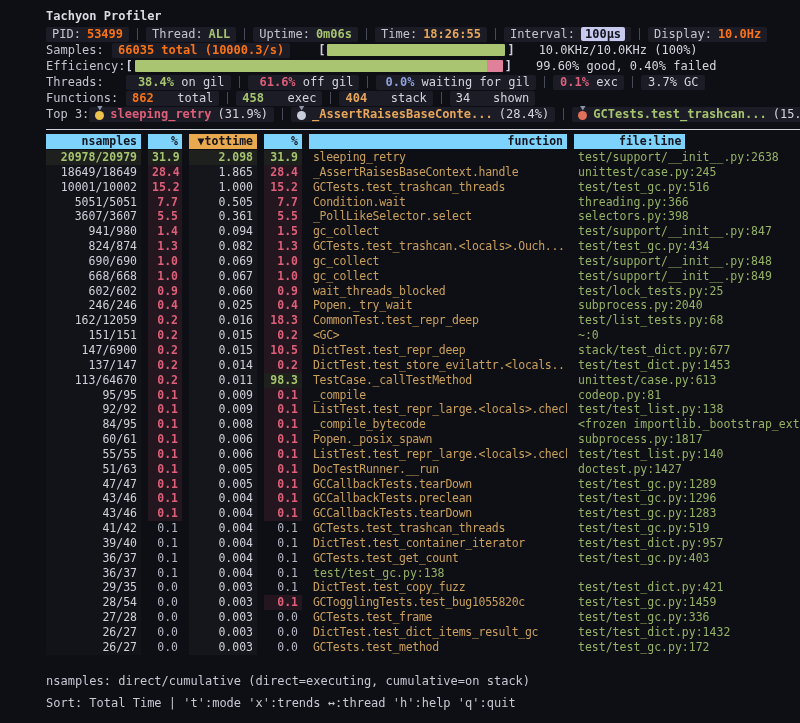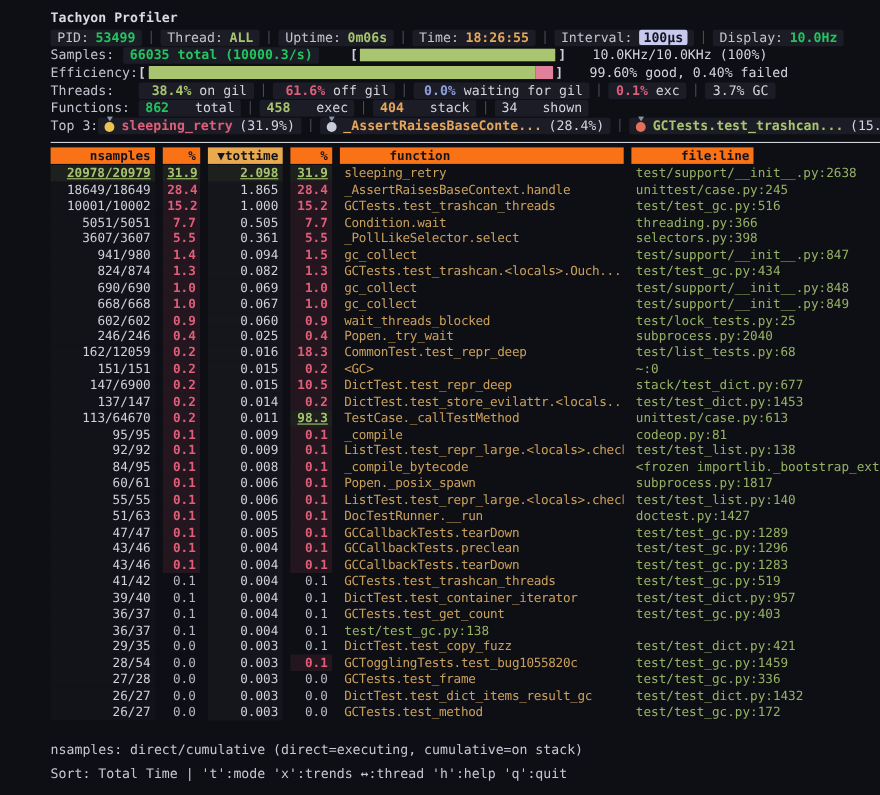--- a/index.html
+++ b/index.html
@@ -11,21 +11,21 @@
     font-size:12px;
   }
   .screen { width:800px; height:723px; padding:8px 10px 10px 10px;margin-left:36px; }
 
   
   .hline { height:16px; display:flex; align-items:center; white-space:pre; }
   .title-line { font-weight:bold; color:#d9dbe2; margin-bottom:2px; }
   .lbl { color:#c2c4ce; }
   .seg { background:#1c1c26; border-radius:2px; padding:0 6px; display:inline-flex; align-items:center; height:15px; }
   .sep { width:1px; height:12px; background:#464a59; margin:0 8px; flex:0 0 auto; }
-  .v-fg   { color:#22c55e; font-weight:bold; }
+  .v-fg   { color:#f97316; font-weight:bold; }
   .v-green{ color:#a7c46f; font-weight:bold; }
   .v-pink { color:#de5f7a; font-weight:bold; }
   .v-amber{ color:#e6a65b; font-weight:bold; }
   .v-blue { color:#8fa0da; font-weight:bold; }
   .v-lavchip { background:#c7c9ef; color:#14141d; font-weight:bold; padding:0 4px; border-radius:2px; }
   .gap6 { display:inline-block; width:6px; }
 
   .bracket { color:#ced1db; font-weight:bold; }
   .bar { height:12px; display:inline-flex; overflow:hidden; border-radius:1px; margin:0 2px; }
   .bar > div { height:100%; }
@@ -41,35 +41,35 @@
                    background:#8a93a8; clip-path:polygon(0 0,100% 0,50% 100%); }
   .medal.gold   { background:#ecc44d; }
   .medal.silver { background:#c7cdda; }
   .medal.bronze { background:#e0705a; }
 
   .rule { height:1px; background:#d0d2da; margin:7px 0 4px 0; }
 
   
   .grid { display:grid; grid-template-columns:95px 34px 68px 38px 258px 1fr; column-gap:7px; }
   .thead { height:15px; margin-bottom:1px; }
-  .th { background:#f97316; color:#14141d; font-weight:bold; font-size:11.5px;
+  .th { background:#7dd3fc; color:#14141d; font-weight:bold; font-size:11.5px;
         height:15px; line-height:15px; padding:0 4px; text-align:right; }
   .th.sorted { background:#e9aa4f; }
-  .th.left { text-align:left;padding-left:45px; }
+  .th.left { text-align:right;padding-left:45px; }
   .th.fit { justify-self:start; min-width:66px; }
 
   .trow { height:14.85px; line-height:15px; }
   .cell { font-size:11.5px; padding:0 4px; white-space:pre; overflow:hidden; }
   .cell.num { text-align:right; color:#cfd2da; }
   .cell.fn  { color:#c9a05c; letter-spacing:-0.3px; }
   .cell.fl  { color:#96b264; }
   .cell.col-ns  { background:rgba(255,255,255,0.02); }
   .cell.col-tot { background:rgba(255,255,255,0.03); }
   .c-pink  { color:#de5f7a !important; font-weight:bold; background:rgba(222,95,122,0.10) !important; }
-  .c-green { color:#a7c46f !important; font-weight:bold; background:rgba(167,196,111,0.10) !important;text-decoration:underline; }
+  .c-green { color:#a7c46f !important; font-weight:bold; background:rgba(167,196,111,0.10) !important; }
   .c-dim   { color:#b4b8c4 !important; font-weight:normal; }
 
   
   .footer { margin-top:18px; color:#c6c8d2; }
   .footer .hline { height:16px; }
   .footer .first { margin-bottom:6px; }
 </style>
 </head>
 <body>
 

